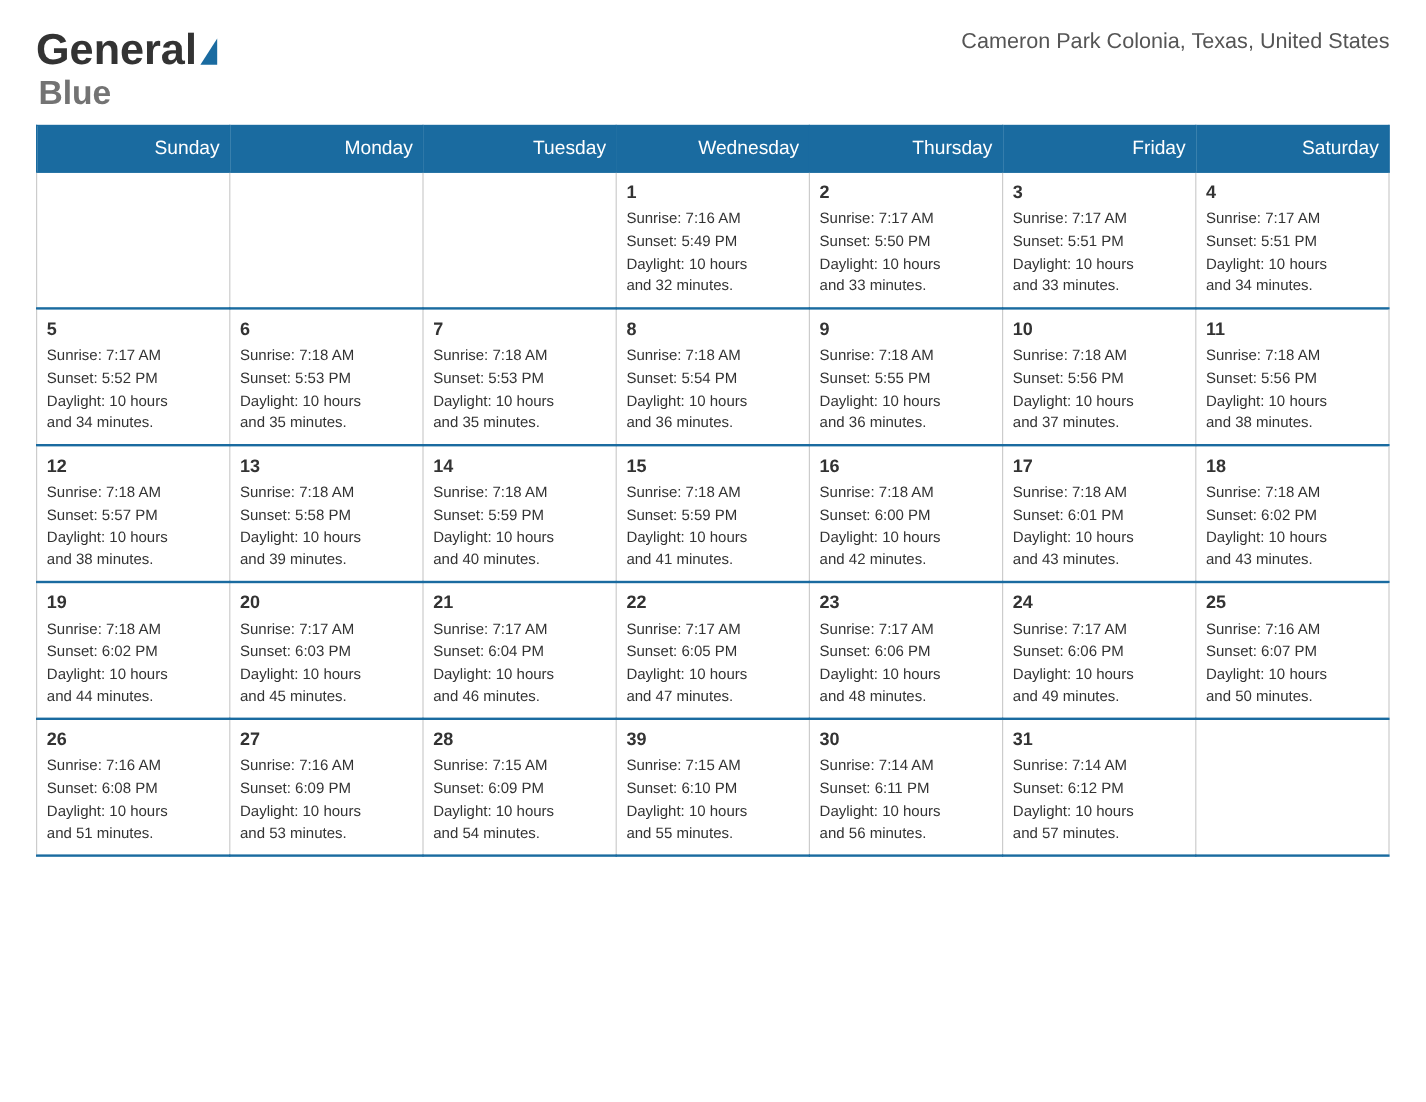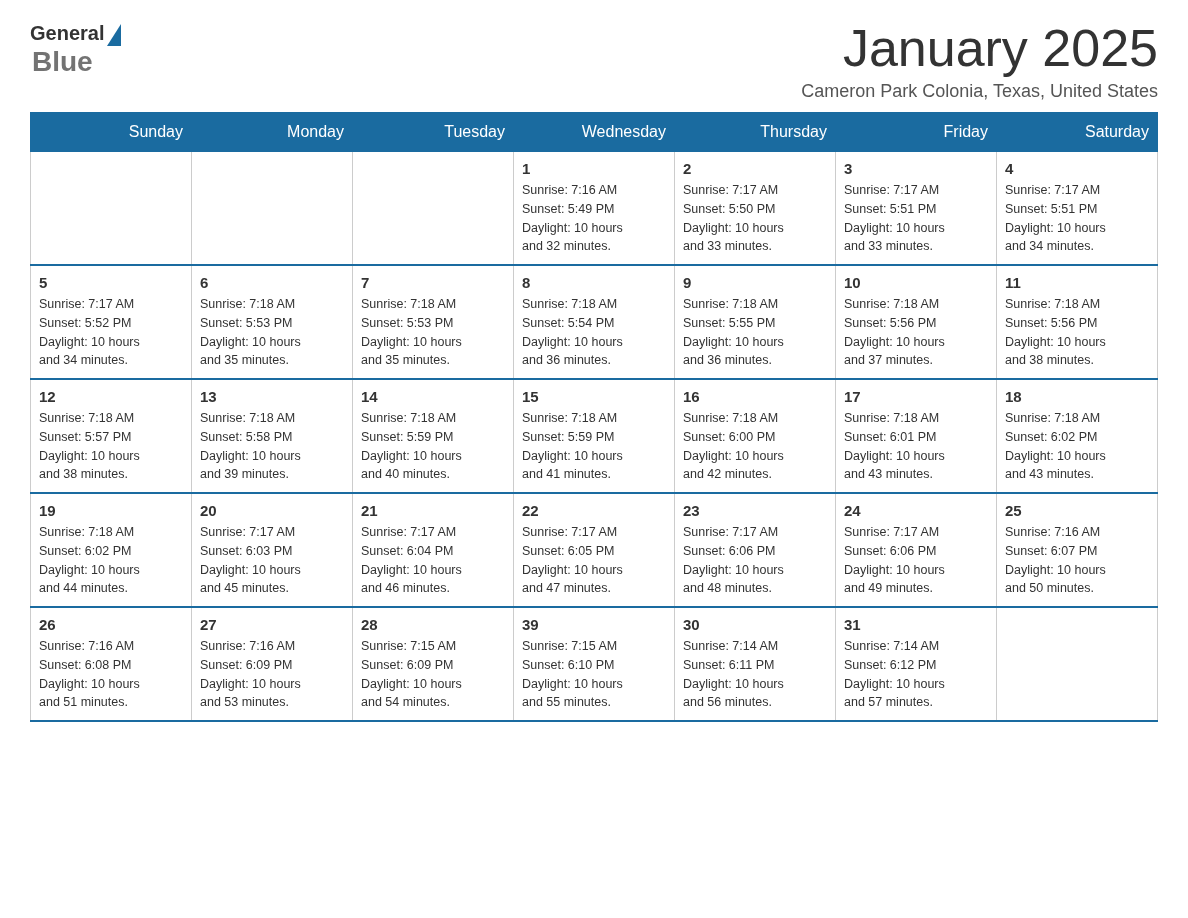--- a/index.html
+++ b/index.html
@@ -19,21 +19,21 @@
     .logo {
       display: flex;
       flex-direction: column;
       align-items: flex-start;
     }
     .logo-top {
       display: flex;
       align-items: center;
     }
     .logo-general {
-      font-size: 20px;
+      font-size: 36px;
       font-weight: bold;
       color: #333;
     }
     .logo-triangle {
       width: 0;
       height: 0;
       border-left: 14px solid transparent;
       border-right: 0px solid transparent;
       border-bottom: 22px solid #1a6ba0;
       margin-left: 3px;
@@ -106,21 +106,20 @@
 
 <div class="header-area">
   <div class="logo">
     <div class="logo-top">
       <span class="logo-general">General</span>
       <div class="logo-triangle"></div>
     </div>
     <span class="logo-blue">Blue</span>
   </div>
   <div class="page-title-area">
-    <div class="page-title">January 2025</div>
     <div class="page-subtitle">Cameron Park Colonia, Texas, United States</div>
   </div>
 </div>
 
 <table class="calendar">
   <thead>
     <tr id="calendar-header-row">
     <th>Sunday</th>
         <th>Monday</th>
         <th>Tuesday</th>

